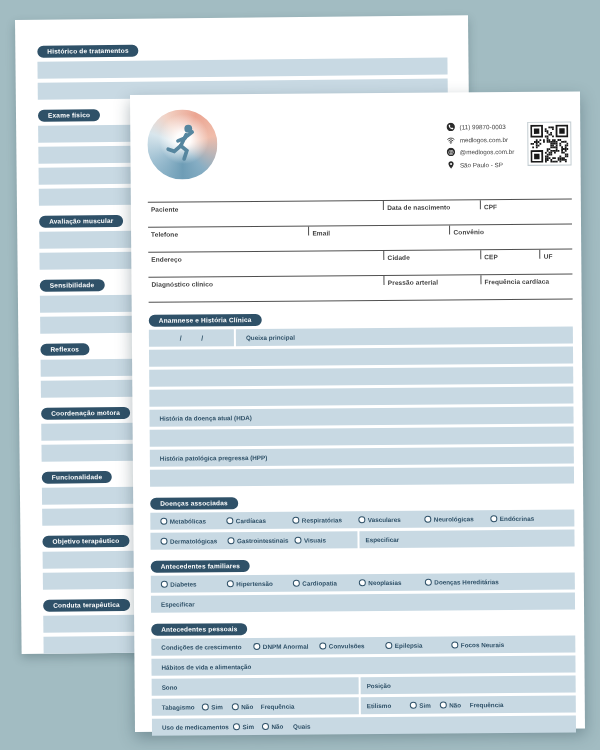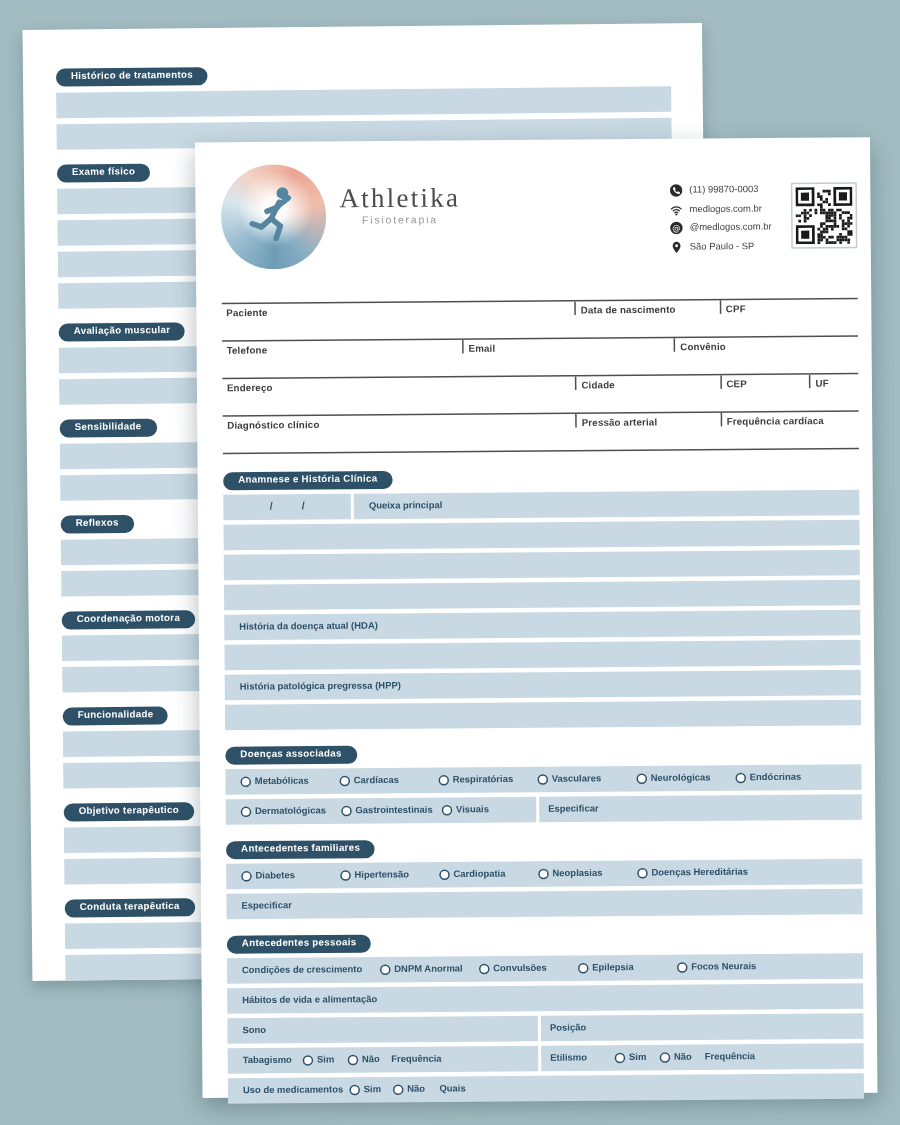--- a/index.html
+++ b/index.html
@@ -134,24 +134,20 @@
       <svg width="44" height="46" viewBox="0 0 40 42">
         <g stroke="#56869f" stroke-width="3.4" stroke-linecap="round" fill="none">
           <path d="M23.5 13 L18.5 23"></path>
           <path d="M23 15 L29 10.5"></path>
           <path d="M22.5 16 L16 18.5"></path>
           <path d="M18.5 23 L24 27.5 L21.5 35"></path>
           <path d="M18.5 23 L12.5 28 L7 26"></path>
         </g>
         <circle cx="25.5" cy="7.5" r="3.6" fill="#56869f"></circle>
       </svg>
-    </div>
-    <div class="brand">
-      <div class="brand-name">Athletika</div>
-      <div class="brand-sub">Fisioterapia</div>
     </div>
     <div class="sp"></div>
     <div class="contacts">
       <div class="c-row">
         <svg width="9" height="9" viewBox="0 0 10 10">
           <circle cx="5" cy="5" r="4.6" fill="#2b2b2b"></circle>
           <path d="M3.1 2.6c.3-.3.7-.3.9.1l.5.8c.2.3.1.6-.1.8l-.3.3c.3.7.9 1.3 1.6 1.6l.3-.3c.2-.2.5-.3.8-.1l.8.5c.4.2.4.6.1.9-.4.4-.9.5-1.4.3C4.7 7.1 3.3 5.7 2.8 4.1c-.2-.5-.1-1.1.3-1.5z" fill="#fff"></path>
         </svg>
         <span class="c-txt">(11) 99870-0003</span>
       </div>

